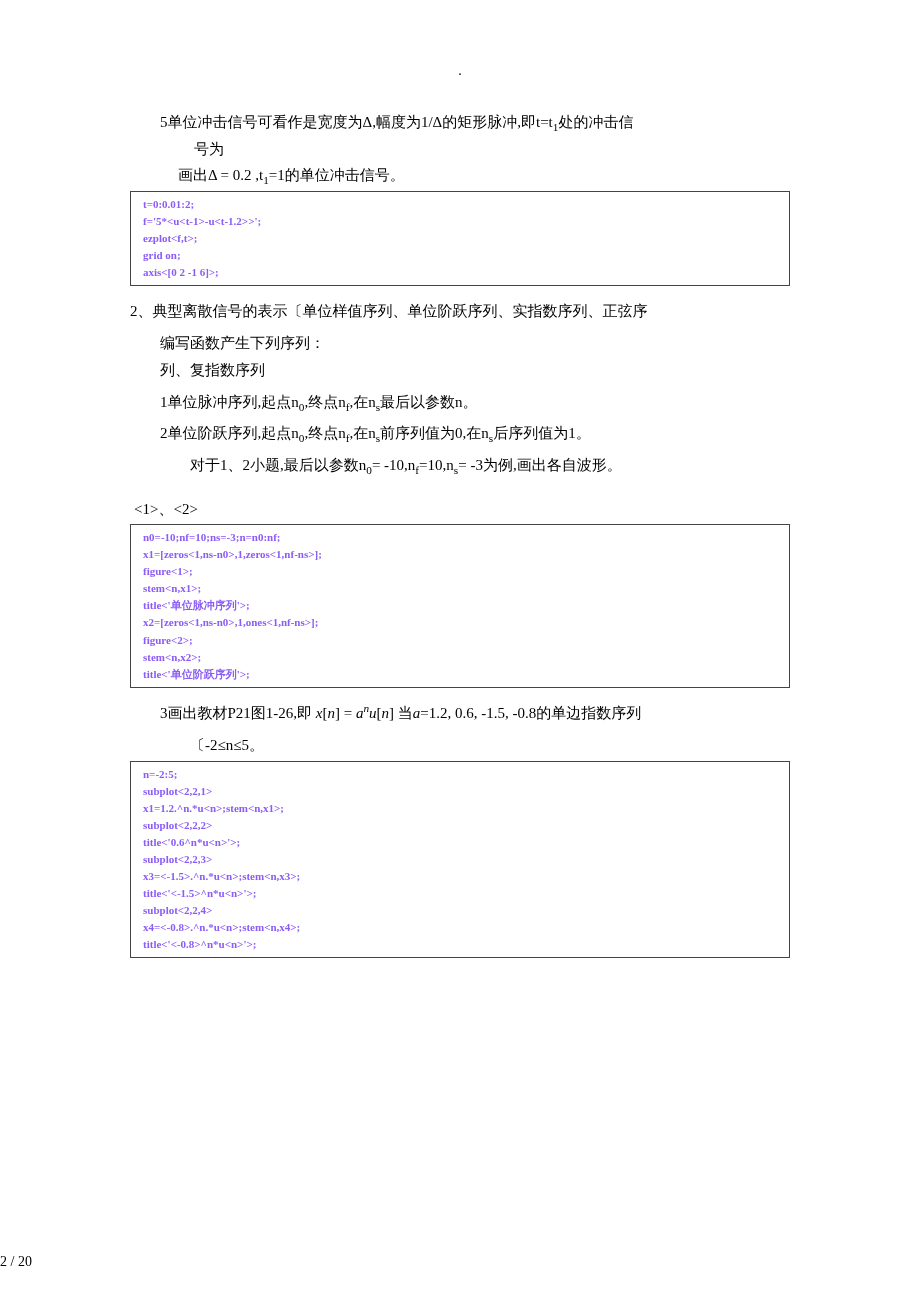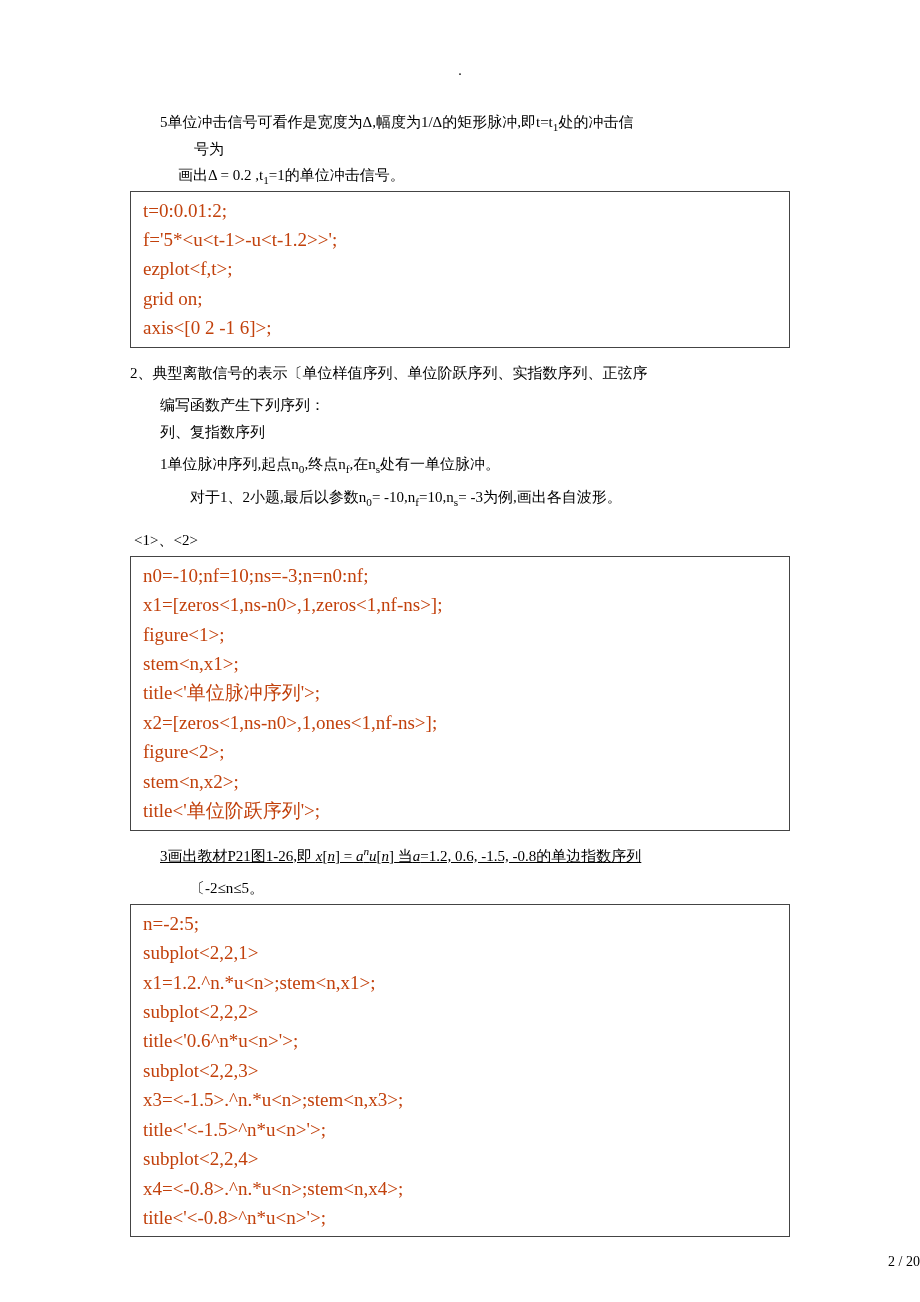--- a/index.html
+++ b/index.html
@@ -33,36 +33,36 @@
     padding-left: 64px;
     text-indent: -34px;
   }
   .codebox {
     border: 1px solid #444;
     margin: 4px 0 14px 0;
     padding: 4px 12px;
   }
   .codeline {
     font-family: "Times New Roman", serif;
-    font-weight: normal;
-    color: #c2410c;
-    font-size: 19px;
+    font-weight: bold;
+    color: #8b5cf6;
+    font-size: 11px;
     line-height: 1.55;
     white-space: pre-wrap;
   }
   .zh { font-family: "SimHei", "黑体", "SimSun", sans-serif; }
   sub { font-size: 0.75em; vertical-align: sub; line-height: 0; }
   sup { font-size: 0.75em; vertical-align: super; line-height: 0; }
   .ital { font-style: italic; font-family: "Times New Roman", serif; }
   .footer {
     position: absolute;
     bottom: 30px;
     left: 0;
     width: 100%;
-    text-align: right;
+    text-align: left;
     font-size: 14px;
   }
   .label12 { padding-left: 4px; margin-top: 21px; margin-bottom: 2px; }
 </style>
 </head>
 <body>
 
 <div class="page">
 
   <div class="dot-top">.</div>
@@ -82,43 +82,46 @@
     <div class="codeline">grid on;</div>
     <div class="codeline">axis&lt;[0 2 -1 6]&gt;;</div>
   </div>
 
   <div class="para" style="padding-left:0; text-indent:-30px; margin-left:30px;">2、典型离散信号的表示〔单位样值序列、单位阶跃序列、实指数序列、正弦序</div>
   <div class="para indent1" style="margin-top:10px;">编写函数产生下列序列：</div>
 
   <div class="para" style="padding-left:30px;">列、复指数序列</div>
 
   <div class="para indent1" style="margin-top:10px;">
-    <span>1单位脉冲序列,起点n</span><sub>0</sub><span>,终点n</span><sub>f</sub><span>,在n</span><sub>s</sub><span>处有一单位脉冲。</span>
+    <span>1单位脉冲序列,起点n</span><sub>0</sub><span>,终点n</span><sub>f</sub><span>,在n</span><sub>s</sub><span>最后以参数n。</span>
   </div>
 
+  <div class="para indent1" style="margin-top:8px;">
+    <span>2单位阶跃序列,起点n</span><sub>0</sub><span>,终点n</span><sub>f</sub><span>,在n</span><sub>s</sub><span>前序列值为0,在n</span><sub>s</sub><span>后序列值为1。</span>
+  </div>
 
   <div class="para indent2" style="margin-top:10px;">
     <span>对于1、2小题,最后以参数n</span><sub>0</sub><span>= -10,n</span><sub>f</sub><span>=10,n</span><sub>s</sub><span>= -3为例,画出各自波形。</span>
   </div>
 
   <div class="para label12">&lt;1&gt;、&lt;2&gt;</div>
 
   <div class="codebox">
     <div class="codeline">n0=-10;nf=10;ns=-3;n=n0:nf;</div>
     <div class="codeline">x1=[zeros&lt;1,ns-n0&gt;,1,zeros&lt;1,nf-ns&gt;];</div>
     <div class="codeline">figure&lt;1&gt;;</div>
     <div class="codeline">stem&lt;n,x1&gt;;</div>
     <div class="codeline"><span>title&lt;'</span><span class="zh">单位脉冲序列</span><span>'&gt;;</span></div>
     <div class="codeline">x2=[zeros&lt;1,ns-n0&gt;,1,ones&lt;1,nf-ns&gt;];</div>
     <div class="codeline">figure&lt;2&gt;;</div>
     <div class="codeline">stem&lt;n,x2&gt;;</div>
     <div class="codeline"><span>title&lt;'</span><span class="zh">单位阶跃序列</span><span>'&gt;;</span></div>
   </div>
 
-  <div class="para indent1" style="margin-top:2px;text-decoration:underline;">
+  <div class="para indent1" style="margin-top:2px;">
     <span>3画出教材P21图1-26,即 </span><span class="ital">x</span><span>[</span><span class="ital">n</span><span>] = </span><span class="ital">a</span><sup class="ital">n</sup><span class="ital">u</span><span>[</span><span class="ital">n</span><span>]</span><span> 当</span><span class="ital">a</span><span>=1.2, 0.6, -1.5, -0.8的单边指数序列</span>
   </div>
   <div class="para indent2" style="margin-top:10px;">〔-2≤n≤5。</div>
 
   <div class="codebox">
     <div class="codeline">n=-2:5;</div>
     <div class="codeline">subplot&lt;2,2,1&gt;</div>
     <div class="codeline">x1=1.2.^n.*u&lt;n&gt;;stem&lt;n,x1&gt;;</div>
     <div class="codeline">subplot&lt;2,2,2&gt;</div>
     <div class="codeline">title&lt;'0.6^n*u&lt;n&gt;'&gt;;</div>

